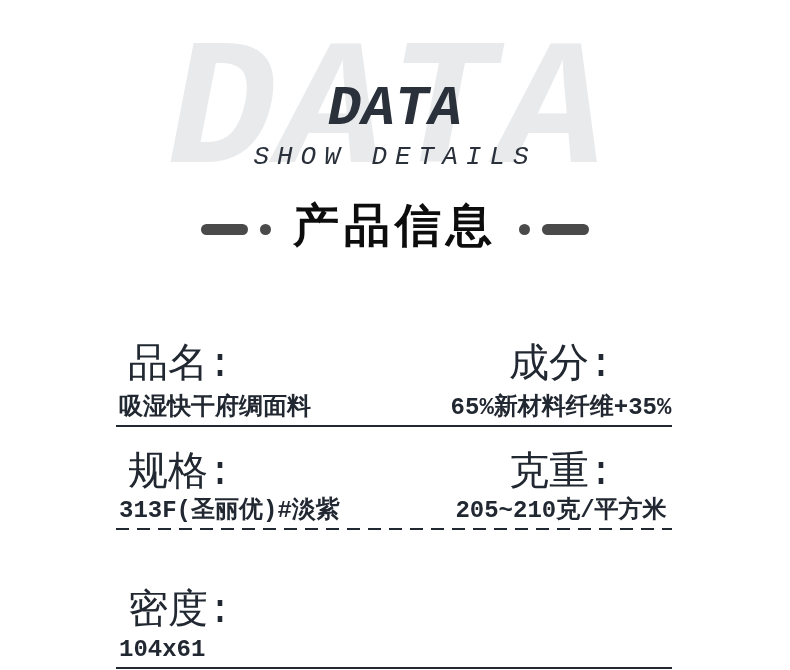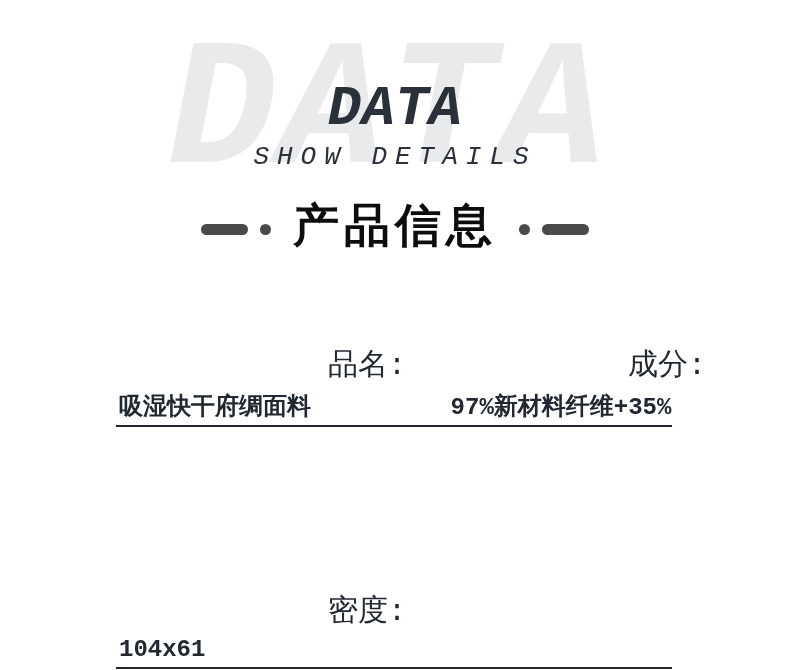--- a/index.html
+++ b/index.html
@@ -89,26 +89,25 @@
     background:repeating-linear-gradient(to right,
       var(--text-dark) 0 13px, transparent 13px 21px);
   }
   .cell{
     position:absolute;top:0;bottom:4px;
     display:flex;flex-direction:column;justify-content:space-between;
   }
   .cell.left{left:0;width:290px;}
   .cell.right{left:300px;width:290px;text-align:center;}
   .spec-label{
-    font-size:30px;line-height:36px;
+    font-size:40px;line-height:36px;
     padding-top:8px;
     font-weight:500;
     color:var(--text-dark);
     white-space:nowrap;
-    text-align:right;
   }
   .cell.left .spec-label{padding-left:12px;}
   .spec-value{
     font-size:24px;line-height:31px;
     font-weight:bold;
     color:var(--text-dark);
     white-space:nowrap;
   }
   .cell.left .spec-value{padding-left:3px;}
 </style>
@@ -134,25 +133,36 @@
 
   <div class="specs">
 
     <div class="spec-row r1">
       <div class="cell left">
         <div class="spec-label">品名:</div>
         <div class="spec-value">吸湿快干府绸面料</div>
       </div>
       <div class="cell right">
         <div class="spec-label">成分:</div>
-        <div class="spec-value">97%新材料纤维+35%</div>
+        <div class="spec-value">65%新材料纤维+35%</div>
       </div>
       <div class="spec-line"></div>
     </div>
 
+    <div class="spec-row r2">
+      <div class="cell left">
+        <div class="spec-label">规格:</div>
+        <div class="spec-value">313F(圣丽优)#淡紫</div>
+      </div>
+      <div class="cell right">
+        <div class="spec-label">克重:</div>
+        <div class="spec-value">205~210克/平方米</div>
+      </div>
+      <div class="spec-line dashed"></div>
+    </div>
 
     <div class="spec-row r3">
       <div class="cell left">
         <div class="spec-label">密度:</div>
         <div class="spec-value">104x61</div>
       </div>
       <div class="spec-line"></div>
     </div>
 
   </div>

